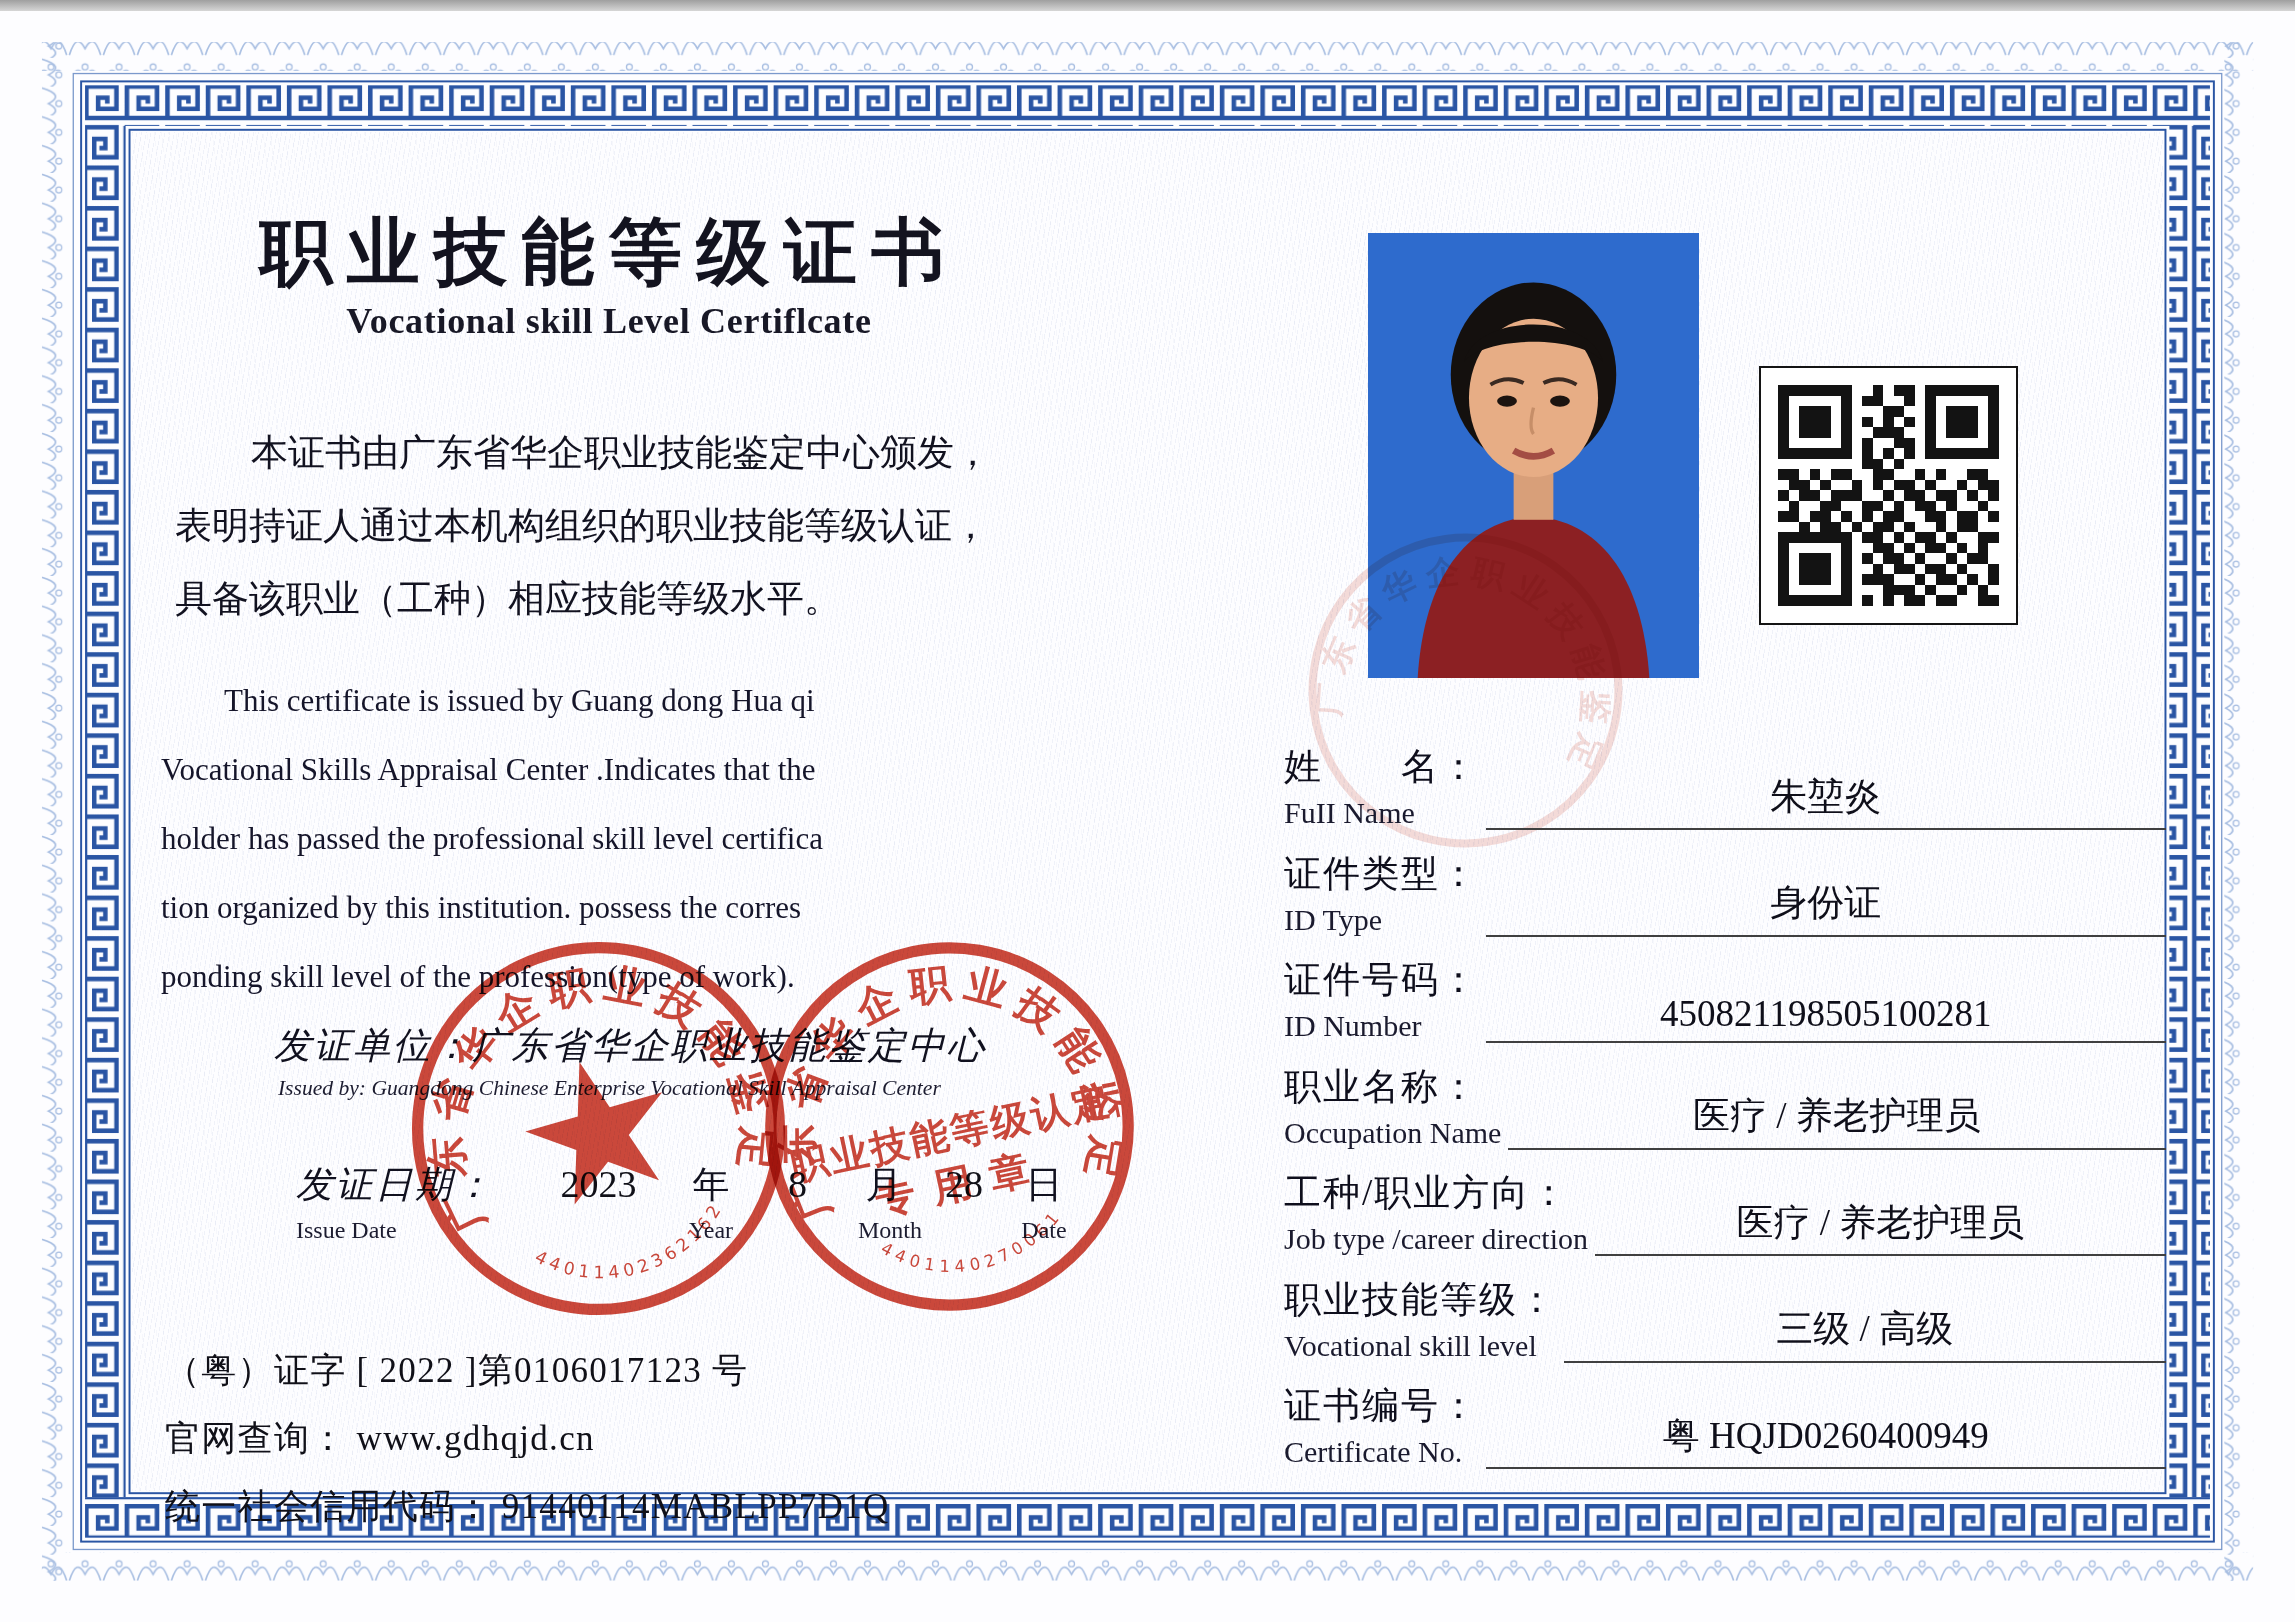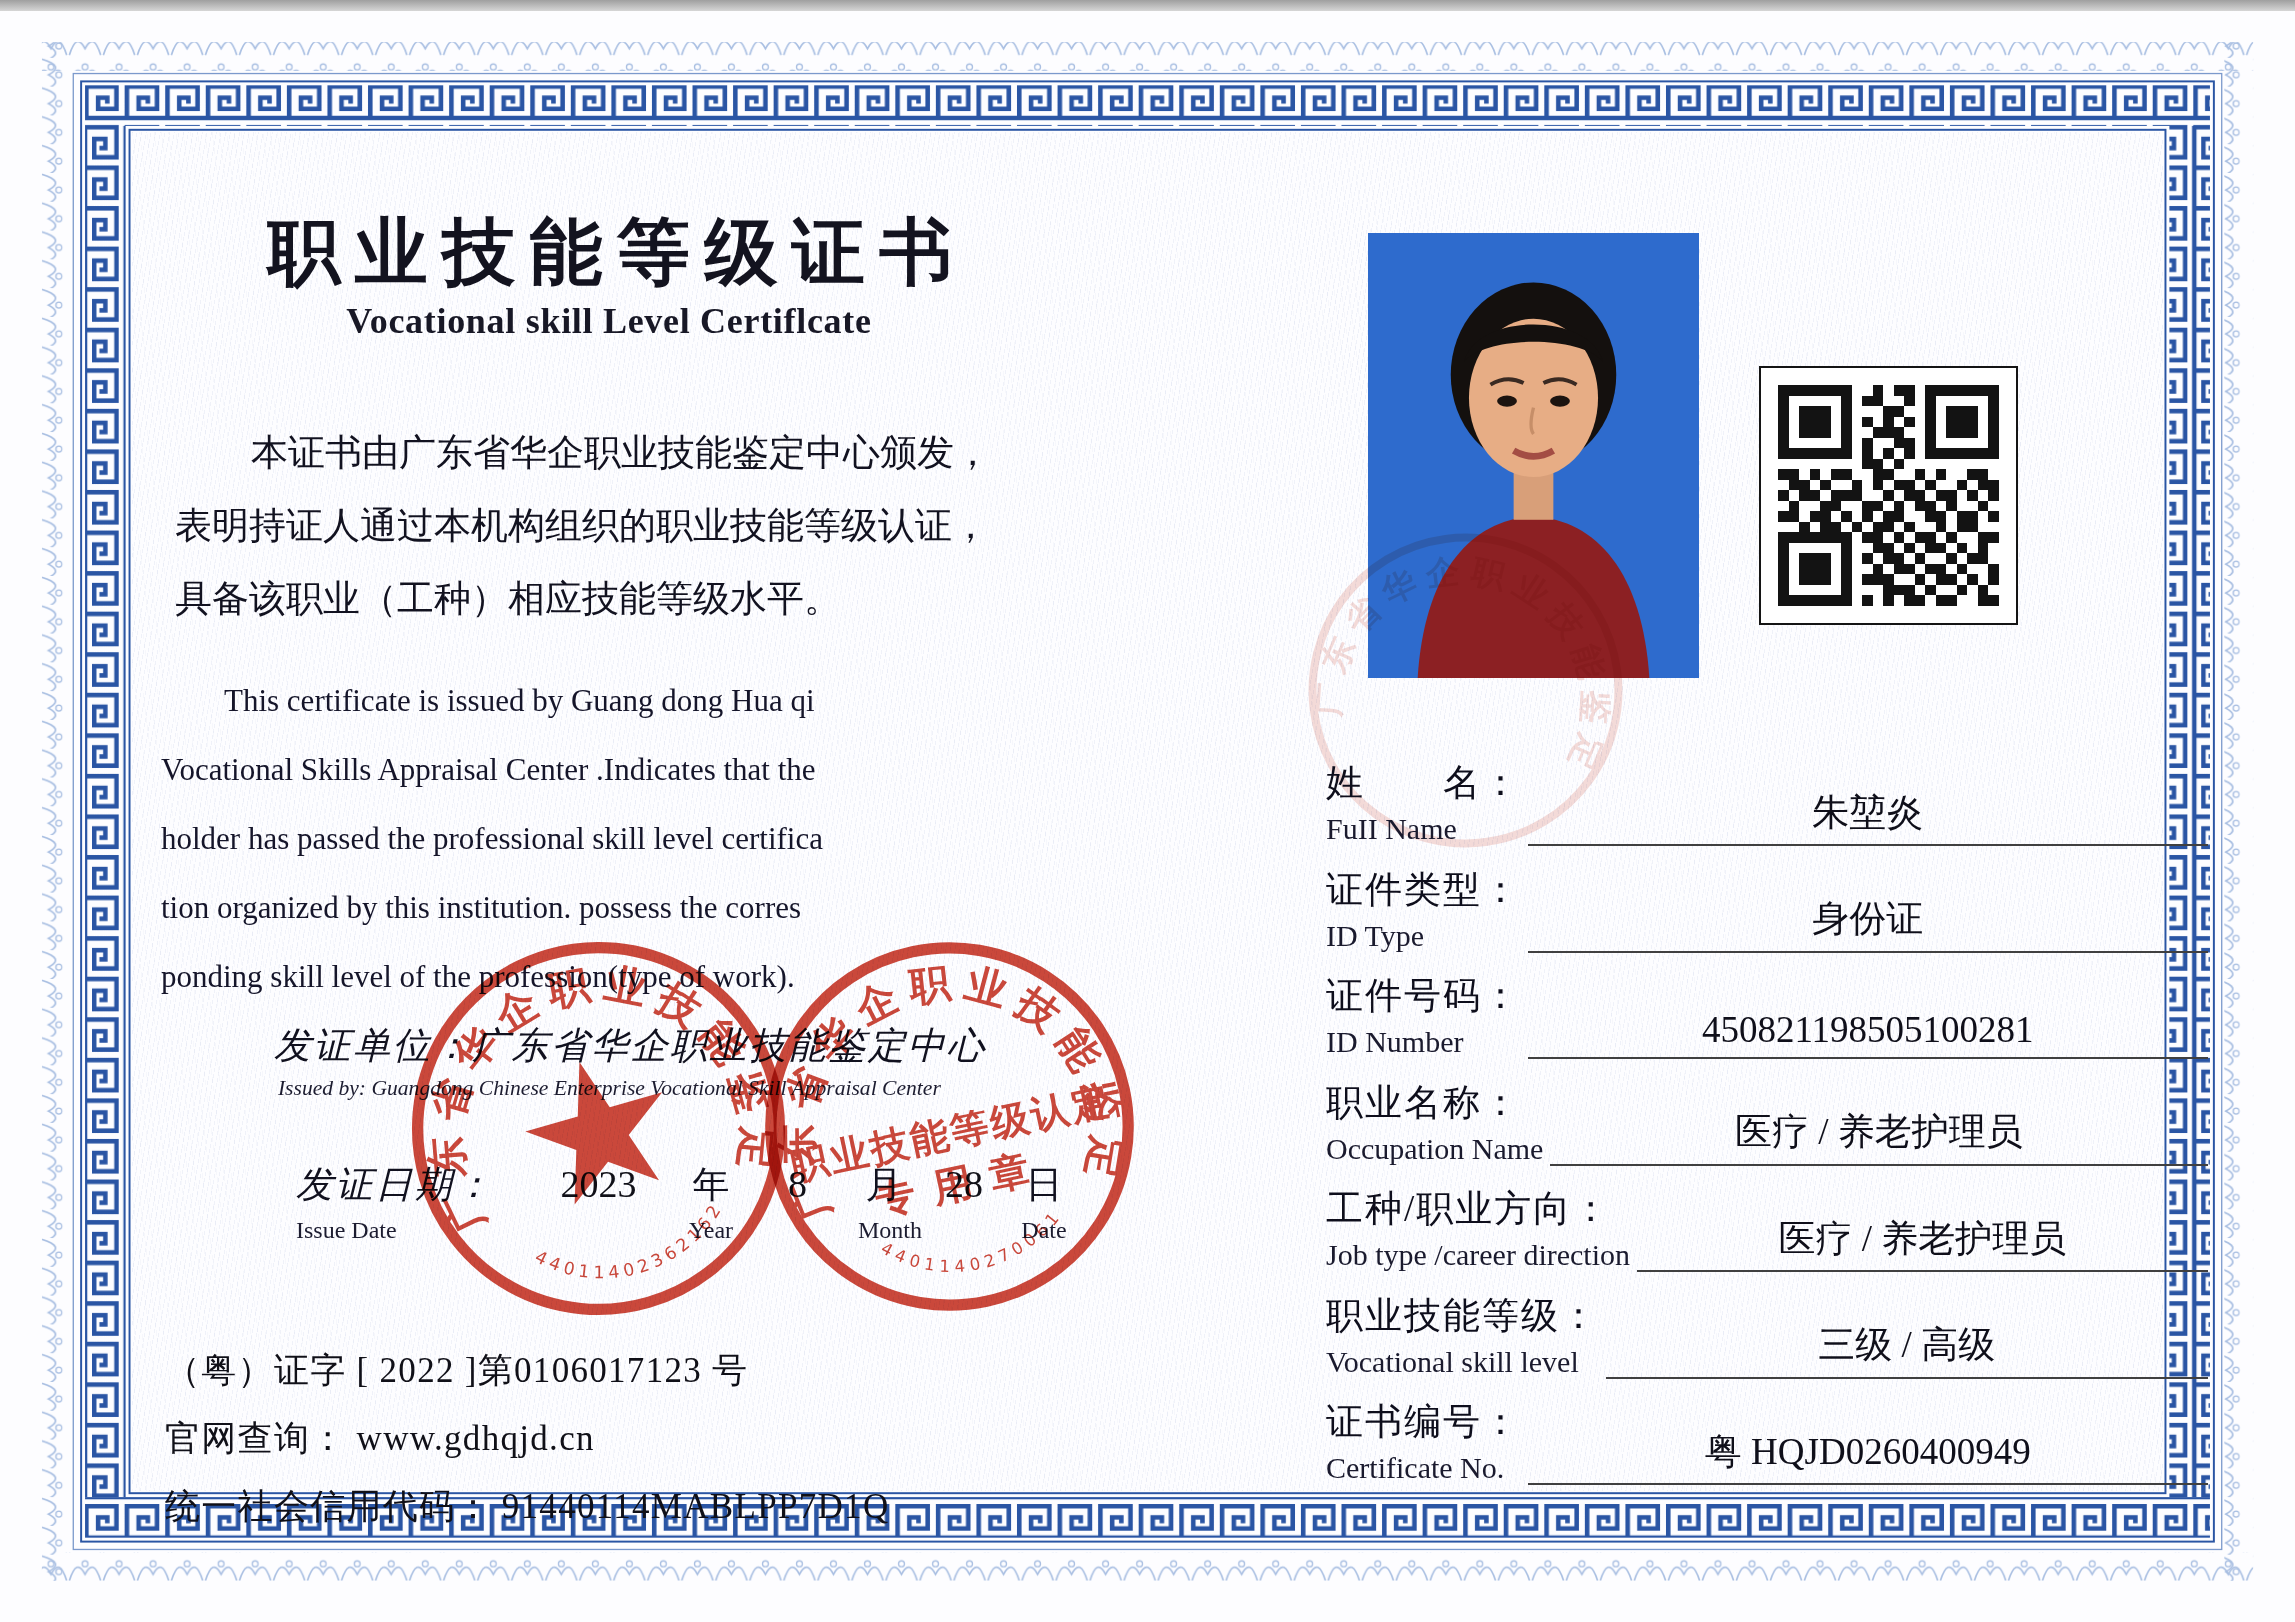--- a/index.html
+++ b/index.html
@@ -14,21 +14,21 @@
   
   .texture{position:absolute;left:132px;top:132px;right:132px;bottom:132px;
     background:
       repeating-linear-gradient(100deg, rgba(120,140,195,0.10) 0 0.7px, rgba(0,0,0,0) 0.7px 4.6px),
       repeating-linear-gradient(83deg, rgba(140,155,200,0.06) 0 0.7px, rgba(0,0,0,0) 0.7px 7.2px);
     z-index:0;}
   .border-svg{position:absolute;left:0;top:0;z-index:1;}
 
   
   .title-zh{position:absolute;left:118px;top:204px;width:982px;text-align:center;
-    font-size:73px;font-weight:700;letter-spacing:14.4px;color:#13131f;z-index:2;padding-left:8px;}
+    font-size:73px;font-weight:700;letter-spacing:14.4px;color:#13131f;z-index:2;}
   .title-en{position:absolute;left:118px;top:300px;width:982px;text-align:center;
     font-size:36px;font-weight:600;letter-spacing:0.7px;color:#181826;z-index:2;}
   .para-zh{position:absolute;left:175px;top:416px;width:968px;font-size:37px;
     line-height:73px;color:#121220;z-index:2;}
   .para-zh .indent{padding-left:76px;}
   .para-en{position:absolute;left:161px;top:666px;width:968px;font-size:31px;
     line-height:69px;color:#15152a;z-index:2;}
   .para-en .indent{padding-left:63px;}
 
   .issuer{position:absolute;left:274px;top:1021px;z-index:2;font-style:italic;}
@@ -52,21 +52,21 @@
   .stamp-right{left:751px;top:928px;}
   .faint-stamp{position:absolute;left:1279px;top:504px;z-index:2;opacity:.55;mix-blend-mode:multiply;}
 
   
   .photo{position:absolute;left:1368px;top:233px;width:331px;height:445px;z-index:1;}
   .qr{position:absolute;left:1759px;top:366px;background:#ffffff;border:2px solid #141414;
     padding:17px;z-index:2;}
   .qr-grid{display:grid;grid-template-columns:repeat(21,10.5px);grid-auto-rows:10.5px;}
   .qr-grid div.on{background:#131313;}
 
-  .fields{position:absolute;left:1284px;top:750px;width:882px;z-index:3;margin-left:42px;}
+  .fields{position:absolute;left:1284px;top:734px;width:882px;z-index:3;}
   .field-row{display:flex;align-items:flex-end;height:96px;margin-bottom:10.5px;}
   .f-label{flex:0 0 auto;padding-right:6.5px;}
   .f-zh{font-size:37px;letter-spacing:2px;color:#0e0e1c;}
   .f-en{font-size:30px;color:#1a1a2e;margin-top:3.9px;}
   .f-val{flex:1 1 auto;border-bottom:2px solid #404040;text-align:center;
     font-size:37px;color:#0f0f1a;padding:0 10.5px 6.5px 10.5px;white-space:nowrap;}
 </style>
 </head>
 <body>
 

